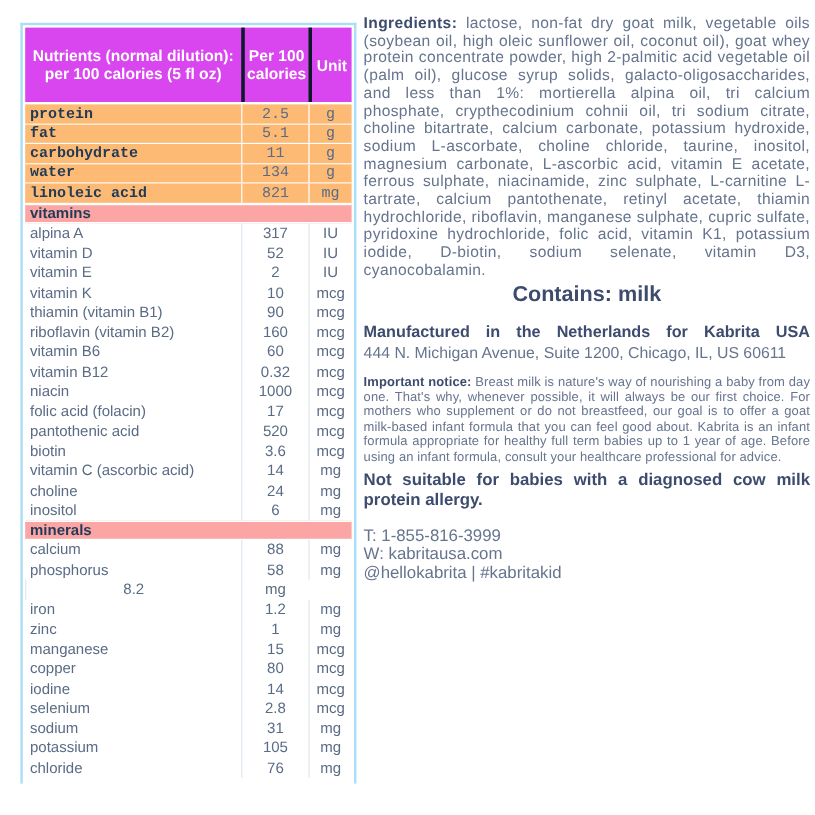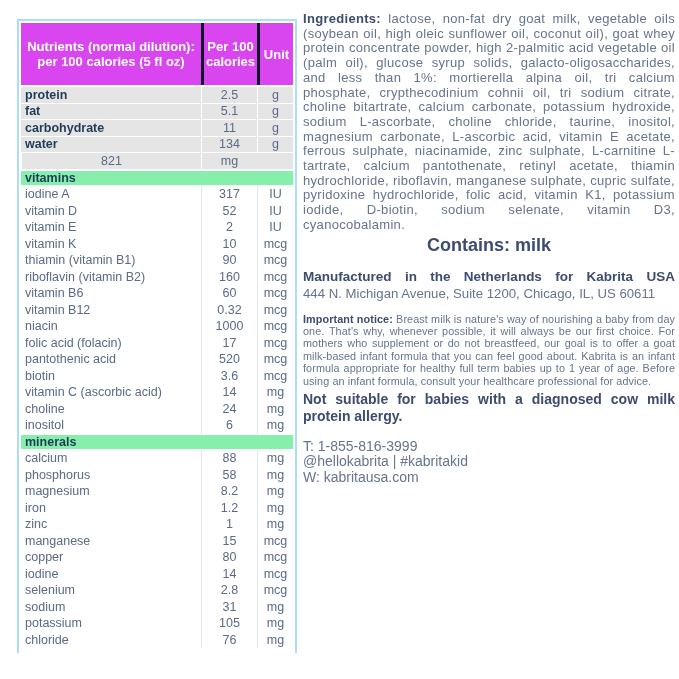--- a/index.html
+++ b/index.html
@@ -22,25 +22,25 @@
   .nt-hcell + .nt-hcell{border-left:3px solid #0f172a;}
   .nt-body{margin-top:2px;}
   .nt-row{
     display:grid;grid-template-columns:180px 56px 36px;height:16.5px;
     box-sizing:border-box;font-size:12.5px;color:#5A6B85;
   }
   .nt-row .c1{display:flex;align-items:center;padding-left:4px;box-sizing:border-box;
               white-space:nowrap;overflow:hidden;}
   .nt-row .c2,.nt-row .c3{display:flex;align-items:center;justify-content:center;
               box-sizing:border-box;border-left:1px solid #DEE7EF;}
-  .nt-row.hl{background:#e5e5e5;border-bottom:1px solid #ffffff;}
+  .nt-row.hl{background:#fdba74;border-bottom:1px solid #ffffff;font-family:Liberation Mono, monospace;}
   .nt-row.hl .c1{font-weight:bold;color:#1F3B57;}
   .nt-row.hl .c2,.nt-row.hl .c3{border-left:1px solid #ffffff;}
   .nt-sec{
-    display:block;height:16.5px;box-sizing:border-box;background:#86efac;
+    display:block;height:16.5px;box-sizing:border-box;background:#fca5a5;
     border-bottom:1px solid #ffffff;border-top:1px solid #ffffff;
     font-size:12.5px;font-weight:bold;color:#1F3B57;
     line-height:15px;padding-left:4px;
   }
 
   
   .right-col{
     position:absolute;left:303px;top:12px;width:372px;color:#66748E;
   }
   .right-col p{margin:0;}
@@ -94,26 +94,27 @@
           <div class="c1">carbohydrate</div>
           <div class="c2">11</div>
           <div class="c3">g</div>
         </div>
         <div class="nt-row hl">
           <div class="c1">water</div>
           <div class="c2">134</div>
           <div class="c3">g</div>
         </div>
         <div class="nt-row hl">
+          <div class="c1">linoleic acid</div>
           <div class="c2">821</div>
           <div class="c3">mg</div>
         </div>
         <div class="nt-sec">vitamins</div>
         <div class="nt-row">
-          <div class="c1">iodine A</div>
+          <div class="c1">alpina A</div>
           <div class="c2">317</div>
           <div class="c3">IU</div>
         </div>
         <div class="nt-row">
           <div class="c1">vitamin D</div>
           <div class="c2">52</div>
           <div class="c3">IU</div>
         </div>
         <div class="nt-row">
           <div class="c1">vitamin E</div>
@@ -185,21 +186,20 @@
           <div class="c1">calcium</div>
           <div class="c2">88</div>
           <div class="c3">mg</div>
         </div>
         <div class="nt-row">
           <div class="c1">phosphorus</div>
           <div class="c2">58</div>
           <div class="c3">mg</div>
         </div>
         <div class="nt-row">
-          <div class="c1">magnesium</div>
           <div class="c2">8.2</div>
           <div class="c3">mg</div>
         </div>
         <div class="nt-row">
           <div class="c1">iron</div>
           <div class="c2">1.2</div>
           <div class="c3">mg</div>
         </div>
         <div class="nt-row">
           <div class="c1">zinc</div>
@@ -253,18 +253,18 @@
       <span class="manu-head">Manufactured in the Netherlands for Kabrita USA</span>
       <span class="manu-addr">444 N. Michigan Avenue, Suite 1200, Chicago, IL, US 60611</span>
     </p>
 
     <p class="notice"><b>Important notice:</b> <span>Breast milk is nature's way of nourishing a baby from day one. That's why, whenever possible, it will always be our first choice. For mothers who supplement or do not breastfeed, our goal is to offer a goat milk-based infant formula that you can feel good about. Kabrita is an infant formula appropriate for healthy full term babies up to 1 year of age. Before using an infant formula, consult your healthcare professional for advice.</span></p>
 
     <p class="not-suitable">Not suitable for babies with a diagnosed cow milk protein allergy.</p>
 
     <p class="contact">
       <span>T: 1-855-816-3999</span>
+      <span>W: kabritausa.com</span>
       <span>@hellokabrita | #kabritakid</span>
-      <span>W: kabritausa.com</span>
     </p>
   </div>
 
 </div>
 
 </body></html>

